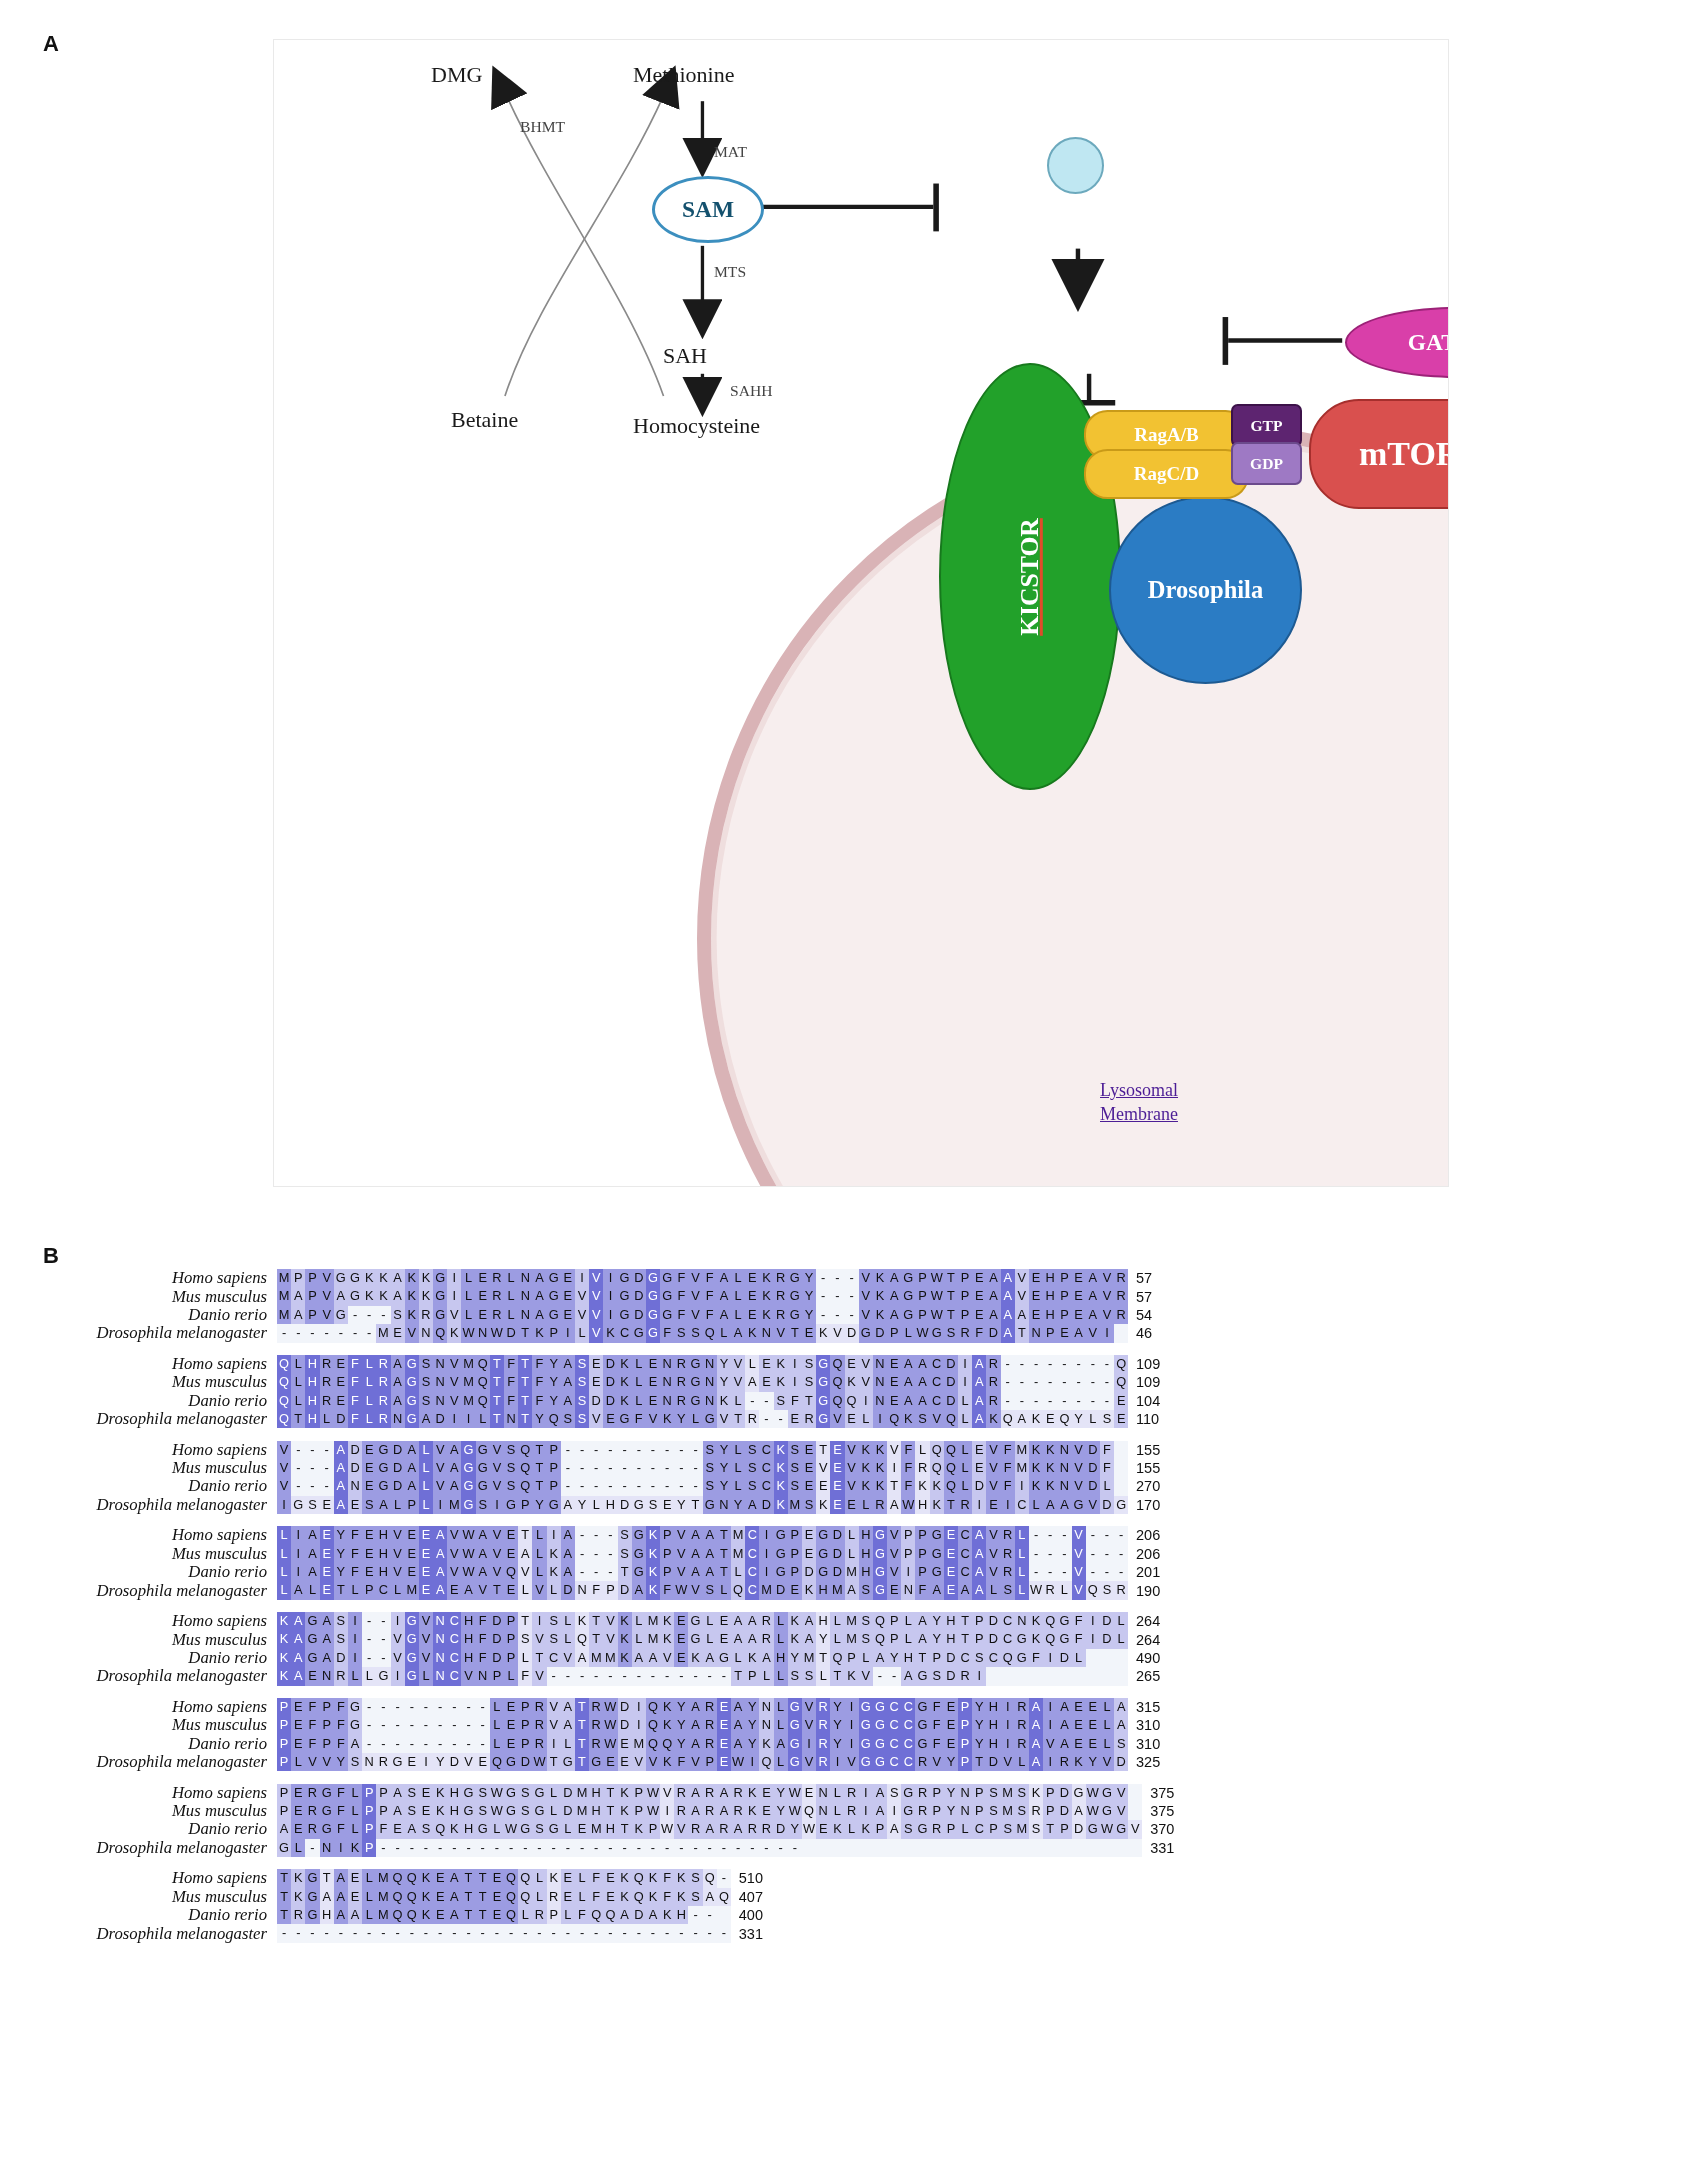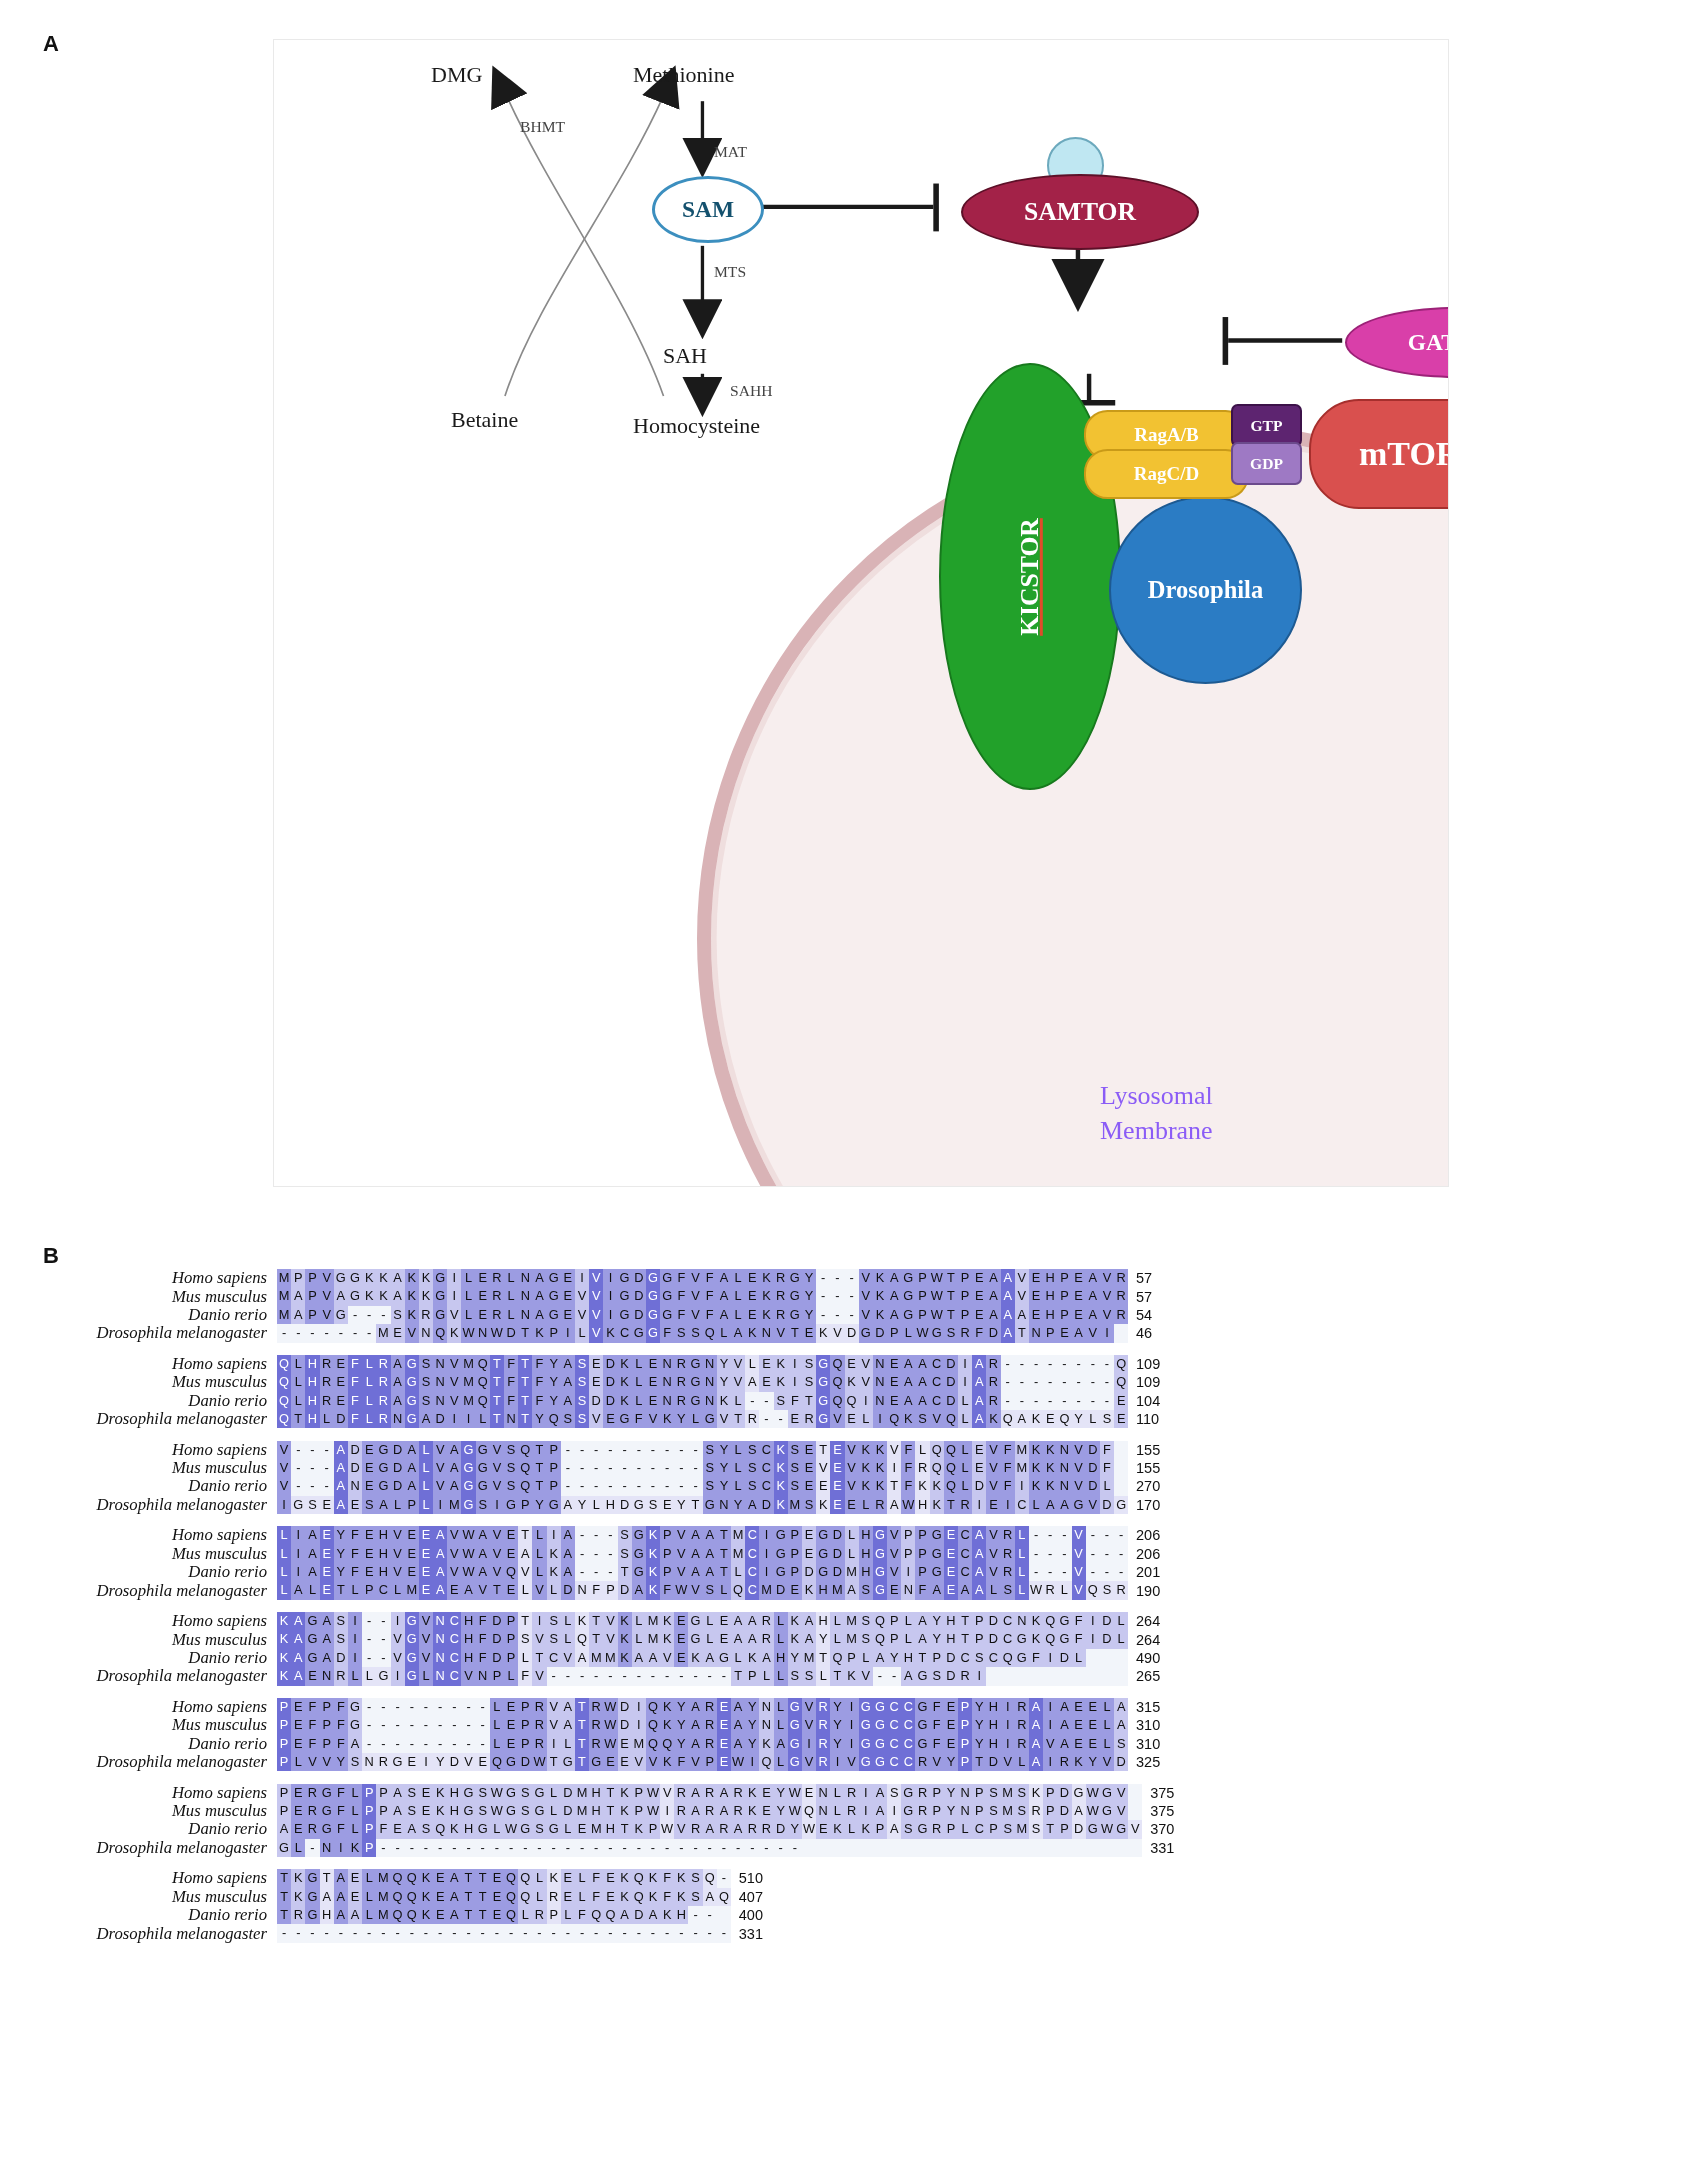--- a/index.html
+++ b/index.html
@@ -5,21 +5,21 @@
   html,body{margin:0;padding:0;background:#ffffff;}
   body{width:1702px;height:2161px;font-family:"Liberation Serif",serif;color:#1a1a1a;position:relative;}
   .panel-letter{position:absolute;font-family:"Liberation Sans",sans-serif;font-weight:bold;font-size:22px;color:#111;}
   #panelA-letter{left:43px;top:31px;}
   #panelB-letter{left:43px;top:1243px;}
 
   
   #panelA{position:absolute;left:273px;top:39px;width:1174px;height:1146px;background:#ffffff;border:0.6px solid #e9e9e9;overflow:hidden;}
   #lysosome{position:absolute;left:423px;top:384px;width:1001px;height:1001px;border-radius:50%;
     background:#f7eeee;border:14.5px solid #d9b3b6;box-shadow:inset 0 0 0 5.6px #efdede;}
-  #lyso-label{position:absolute;left:826px;top:1038px;font-size:26px;line-height:1.35;color:#8b5cf6;}
+  #lyso-label{position:absolute;left:826px;top:1038px;font-size:18px;line-height:1.35;color:#4c1d95;text-decoration:underline;}
 
   .node{position:absolute;display:flex;align-items:center;justify-content:center;text-align:center;color:#fff;
         font-family:"Liberation Serif",serif;}
   .ellipse{border-radius:50%;}
   .txt{position:absolute;font-size:22px;color:#1a1a1a;}
   .small{font-size:15.6px;color:#444;}
   svg.overlay{position:absolute;left:0;top:0;width:1174px;height:1146px;pointer-events:none;}
 
   
   #t-dmg{left:157px;top:22px;}
@@ -107,21 +107,20 @@
   <div class="txt" id="t-sah">SAH</div>
   <div class="txt" id="t-homo">Homocysteine</div>
   <div class="txt" id="t-betaine">Betaine</div>
   <div class="txt small" id="t-bhmt">BHMT</div>
   <div class="txt small" id="t-mat">MAT</div>
   <div class="txt small" id="t-mts">MTS</div>
   <div class="txt small" id="t-sahh">SAHH</div>
 
   <div class="node ellipse" id="sam">SAM</div>
   <div class="node ellipse" id="samtor-dot"></div>
-  <div class="node ellipse" id="samtor">SAMTOR</div>
   <div class="node ellipse" id="gator2">GATOR2</div>
   <div class="node ellipse" id="kicstor">
     <span>KICSTOR</span>
   </div>
   <div class="node ellipse" id="ragator">Drosophila</div>
   <div class="node" id="ragab">RagA/B</div>
   <div class="node" id="ragcd">RagC/D</div>
   <div class="node" id="gtp">GTP</div>
   <div class="node" id="gdp">GDP</div>
   <div class="node" id="mtorc1">mTORC1</div>

